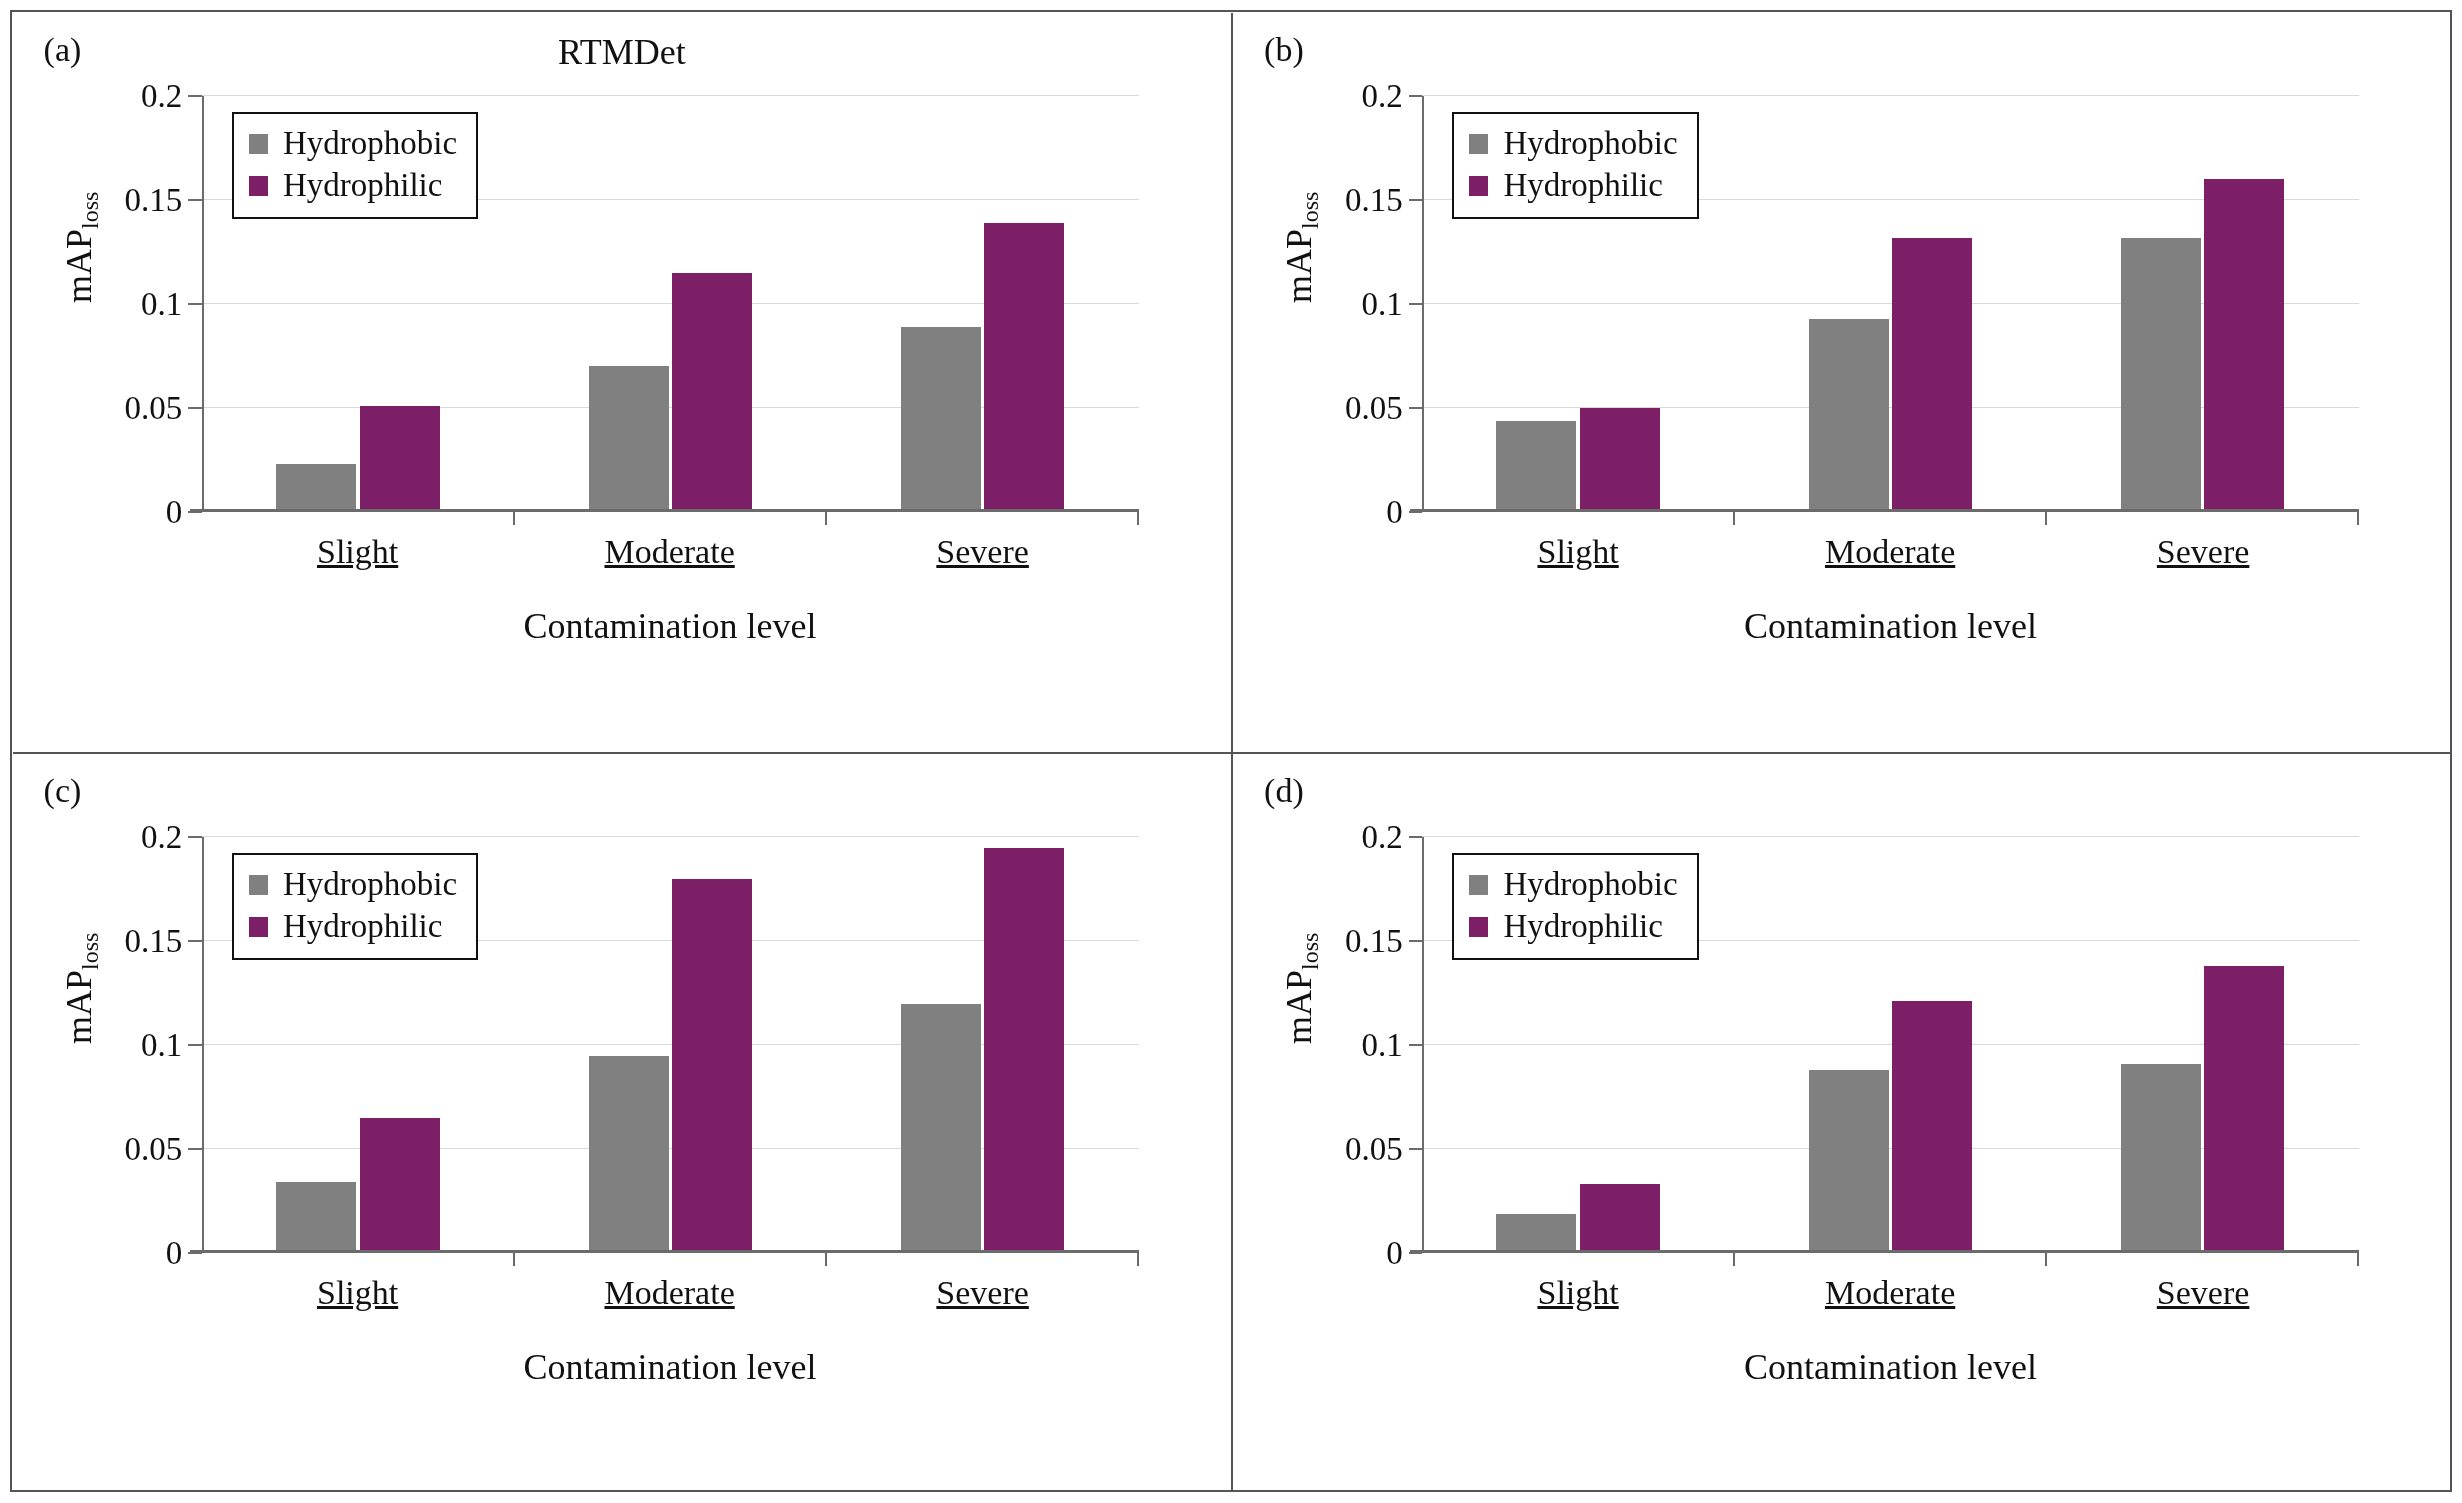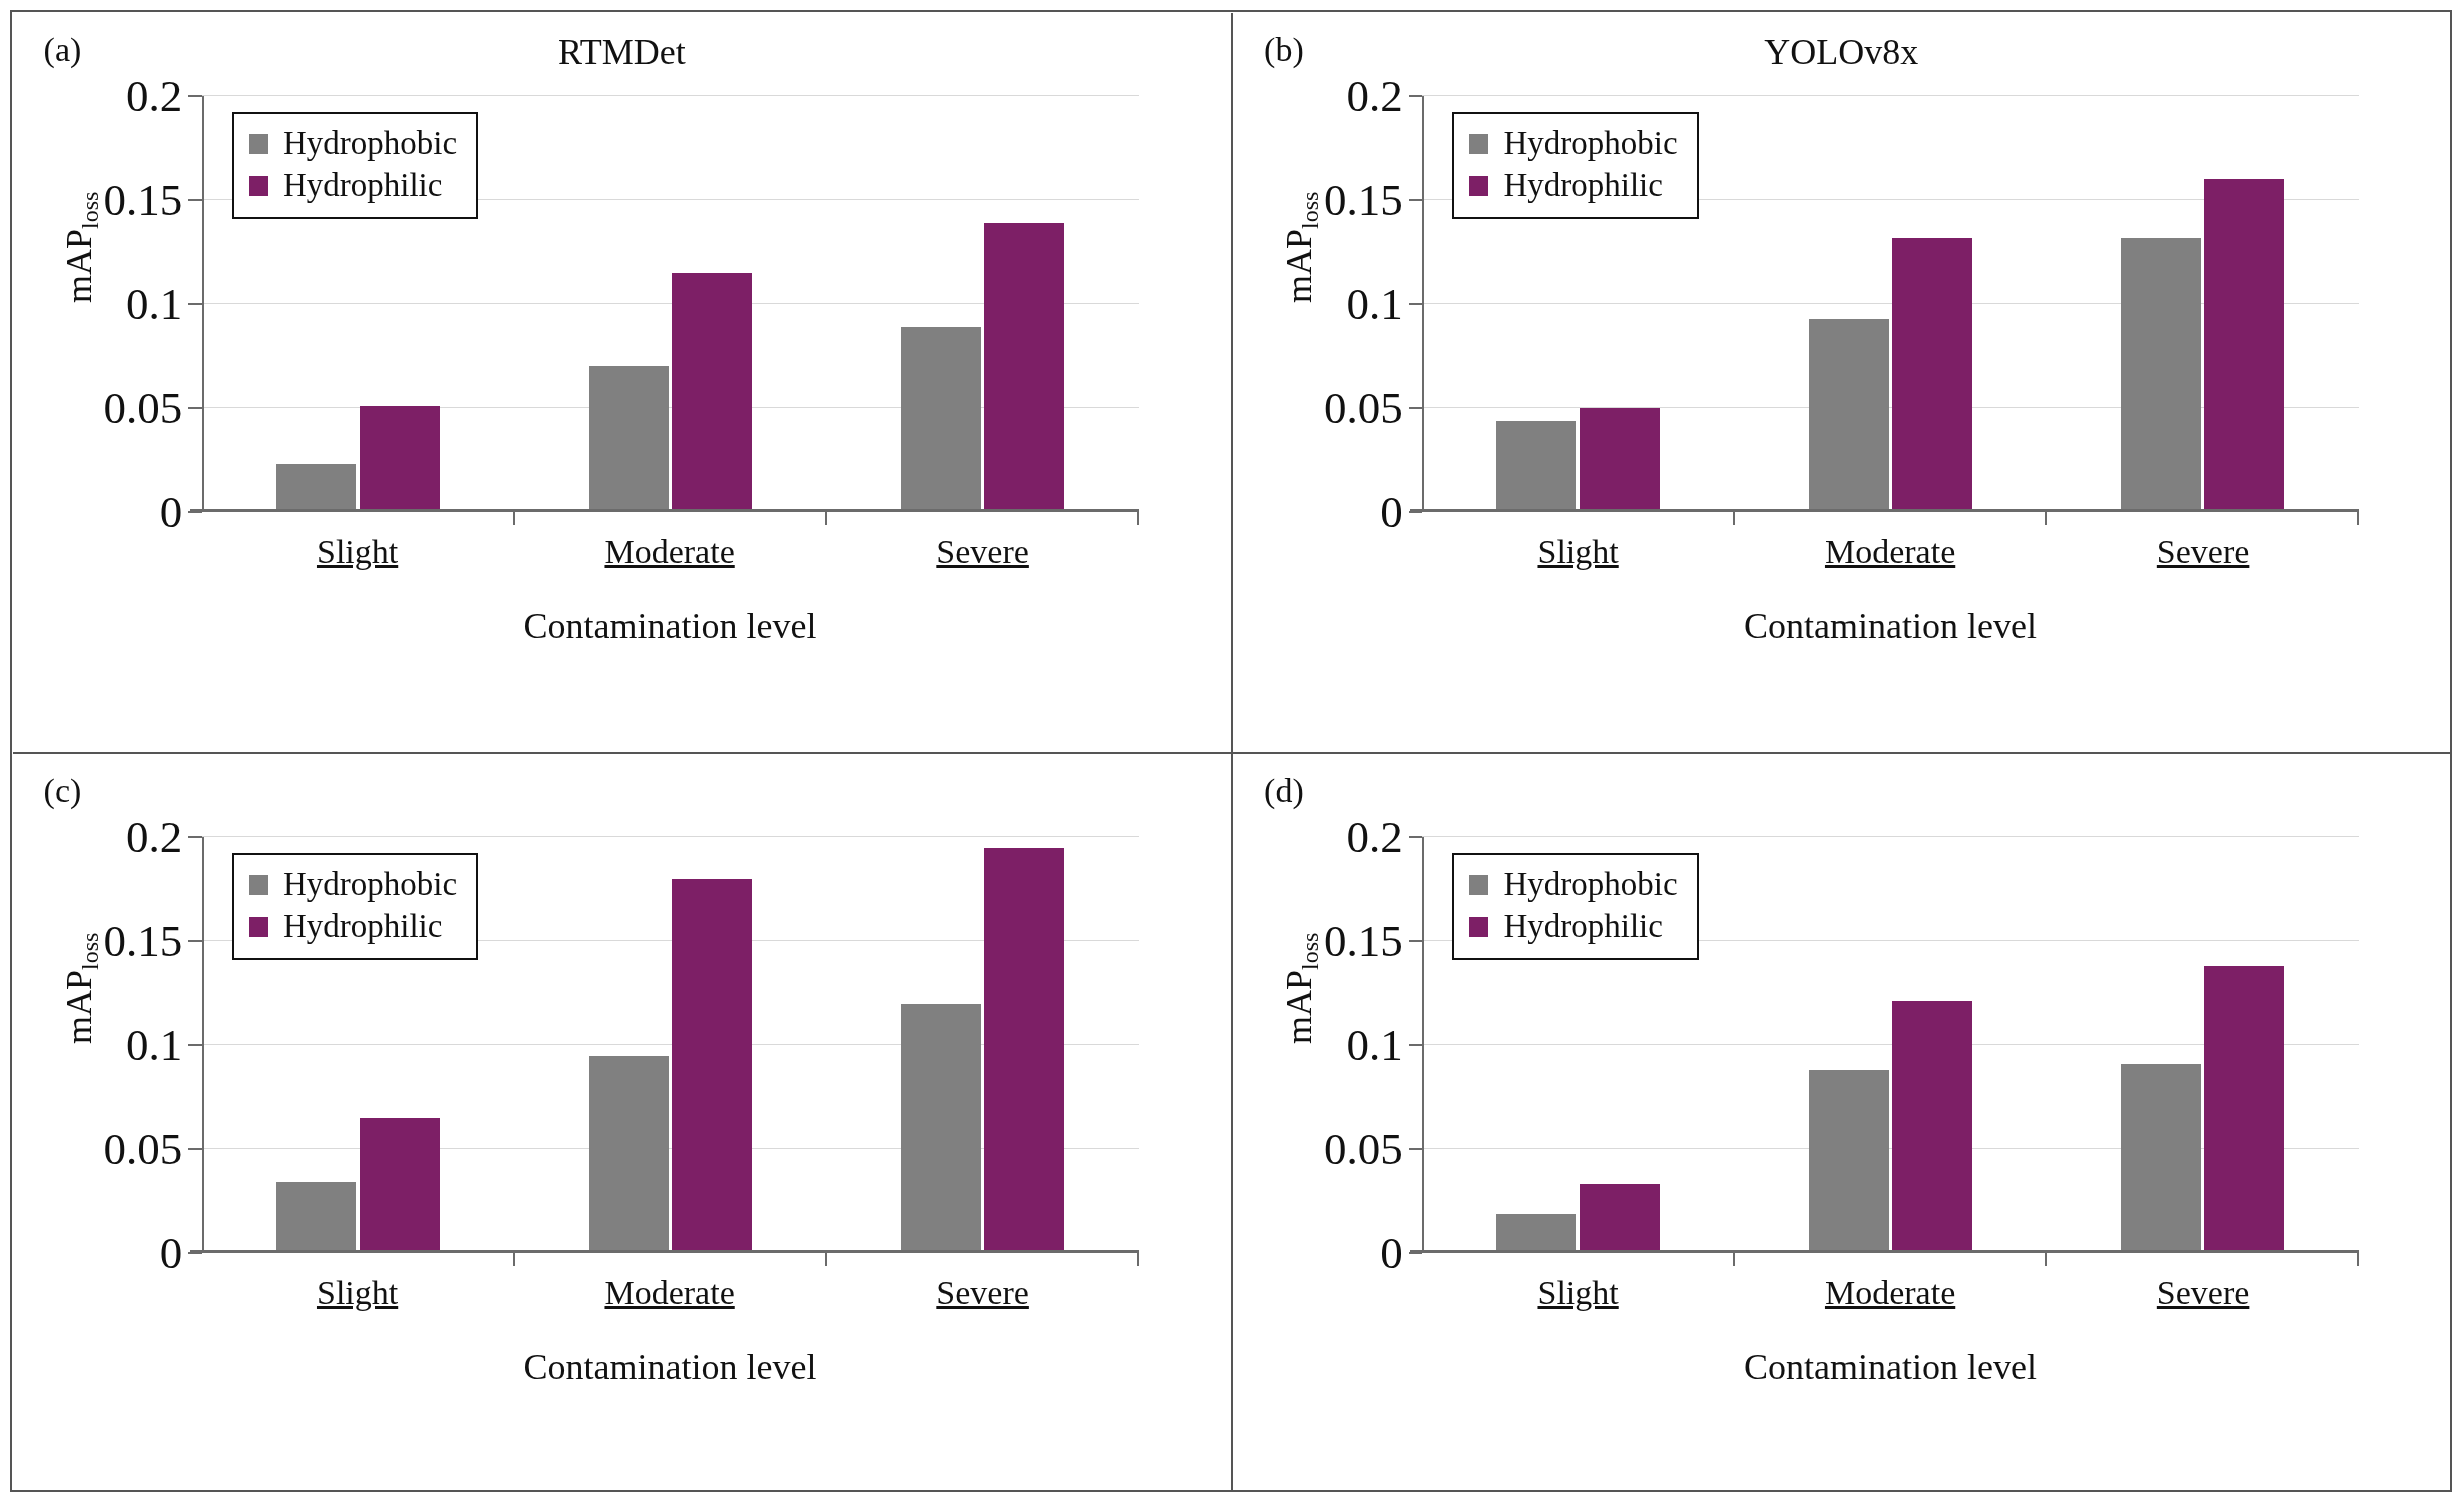--- a/index.html
+++ b/index.html
@@ -86,21 +86,21 @@
     left: -13.4px;
     width: 13.4px;
     height: 2.2px;
     background: #6b6b6b;
   }
   .ytick-label {
     position: absolute;
     right: 100%;
     margin-right: 19.3px;
     transform: translateY(-50%);
-    font-size: 45px;
+    font-size: 33px;
     color: #111111;
     white-space: nowrap;
   }
   .xtick-mark {
     position: absolute;
     bottom: -13.4px;
     width: 2.2px;
     height: 13.4px;
     background: #6b6b6b;
   }
@@ -223,21 +223,20 @@
           <div class="xtick-mark" style="left: 623px;"></div>
           <div class="xtick-label" style="left: 468px;">Moderate</div>
           <div class="xtick-mark" style="left: 935px;"></div>
           <div class="xtick-label" style="left: 781px;">Severe</div>
         </div>
       <div class="x-axis-title">Contamination level</div>
     </div>
 
     <div class="panel b">
       <div class="panel-tag">(b)</div>
-      <div class="panel-title">YOLOv8x</div>
       <div class="y-axis-title">
         <span>mAP</span><sub>loss</sub>
       </div>
       <div class="plot">
         <div class="plot-area">
             <div class="gridline" style="top: 311px;"></div>
             <div class="gridline" style="top: 207px;"></div>
             <div class="gridline" style="top: 103px;"></div>
             <div class="gridline" style="top: -0.7px;"></div>
             <div class="bar hydrophobic" title="Hydrophobic / Slight: 0.044" style="height: 91px; width: 80px; left: 74px;"></div>

